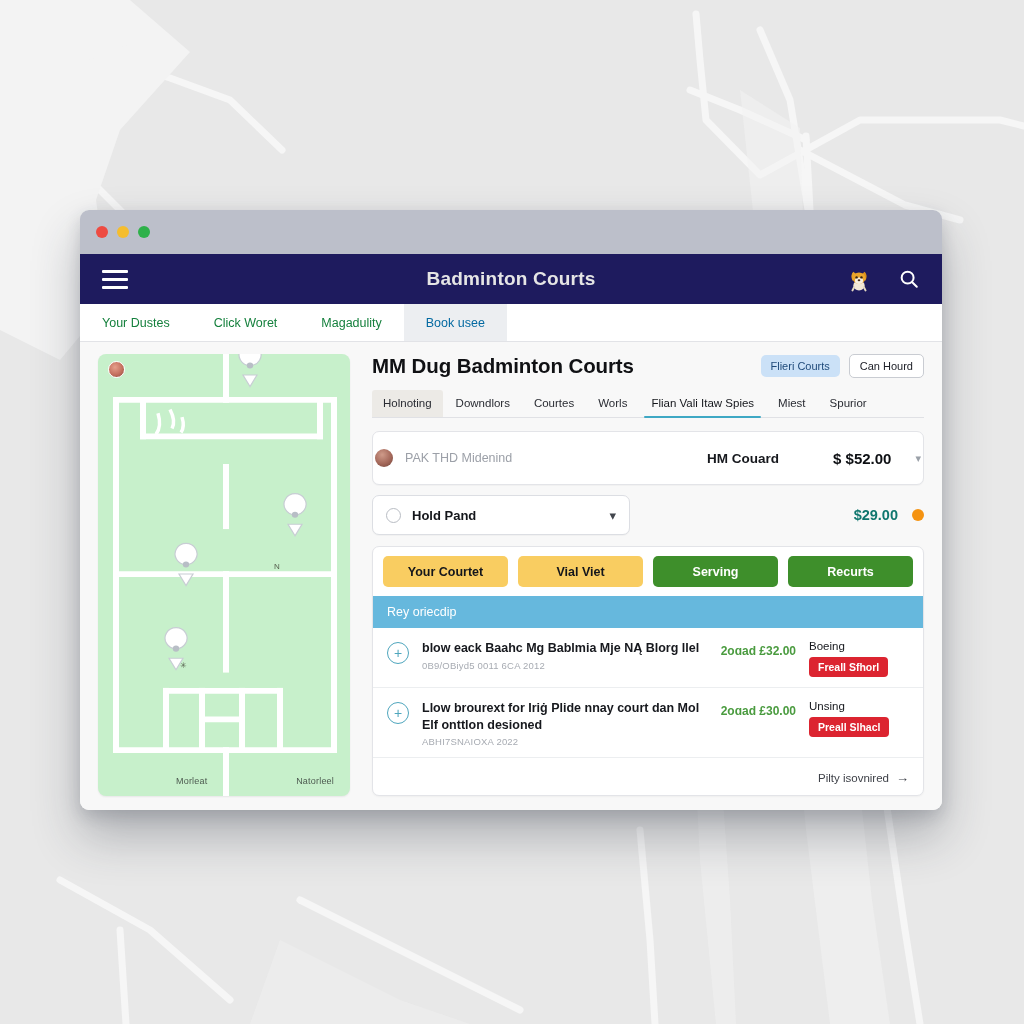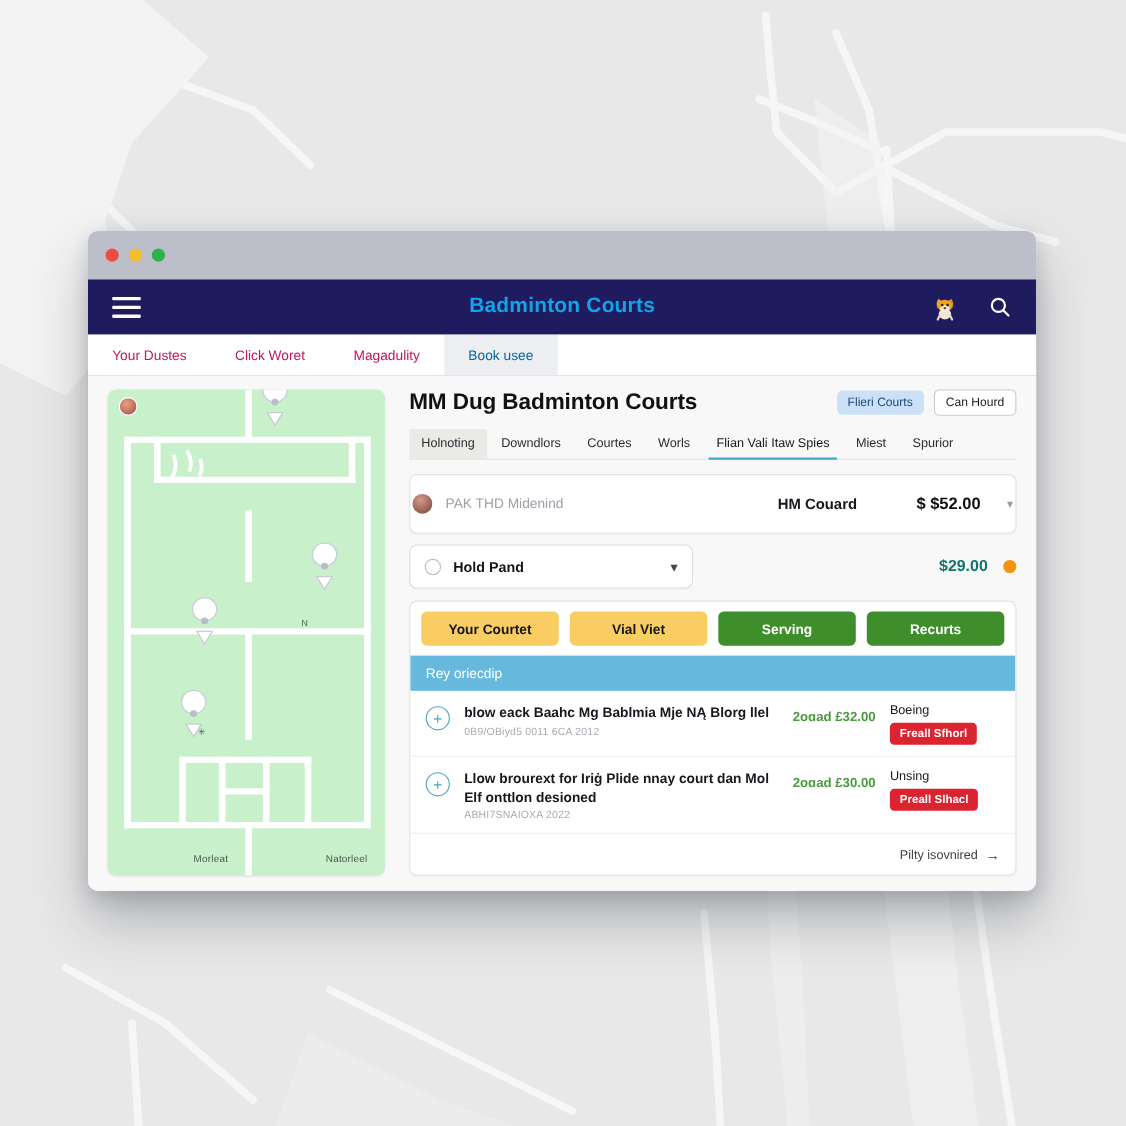--- a/index.html
+++ b/index.html
@@ -47,21 +47,21 @@
     background: #1e1b5e;
     display: flex; align-items: center;
     padding: 0 22px;
     position: relative;
   }
   .hamburger { width: 26px; display: flex; flex-direction: column; gap: 5px; cursor: pointer; }
   .hamburger i { display: block; height: 3px; background: #ffffff; border-radius: 1px; }
   .apptitle {
     position: absolute; left: 0; right: 0;
     text-align: center;
-    color: #0ea5e9;
+    color: #e5e5e5;
     font-size: 19px;
     font-weight: bold;
     letter-spacing: .2px;
     pointer-events: none;
   }
   .appbar-right {
     margin-left: auto;
     display: flex; align-items: center; gap: 26px;
     position: relative; z-index: 2;
   }
@@ -72,21 +72,21 @@
   .tabstrip {
     height: 38px;
     background: #ffffff;
     border-bottom: 1px solid #e2e3e7;
     display: flex; align-items: stretch;
   }
   .tabstrip .tab {
     display: flex; align-items: center;
     padding: 0 22px;
     font-size: 12.5px;
-    color: #be185d;
+    color: #15803d;
     cursor: pointer;
     white-space: nowrap;
   }
   .tabstrip .tab.muted { color: #0369a1; background: #eceef1; }
   .tabstrip .spacer { flex: 1; }
 
   
   .appbody {
     display: flex;
     gap: 0;

